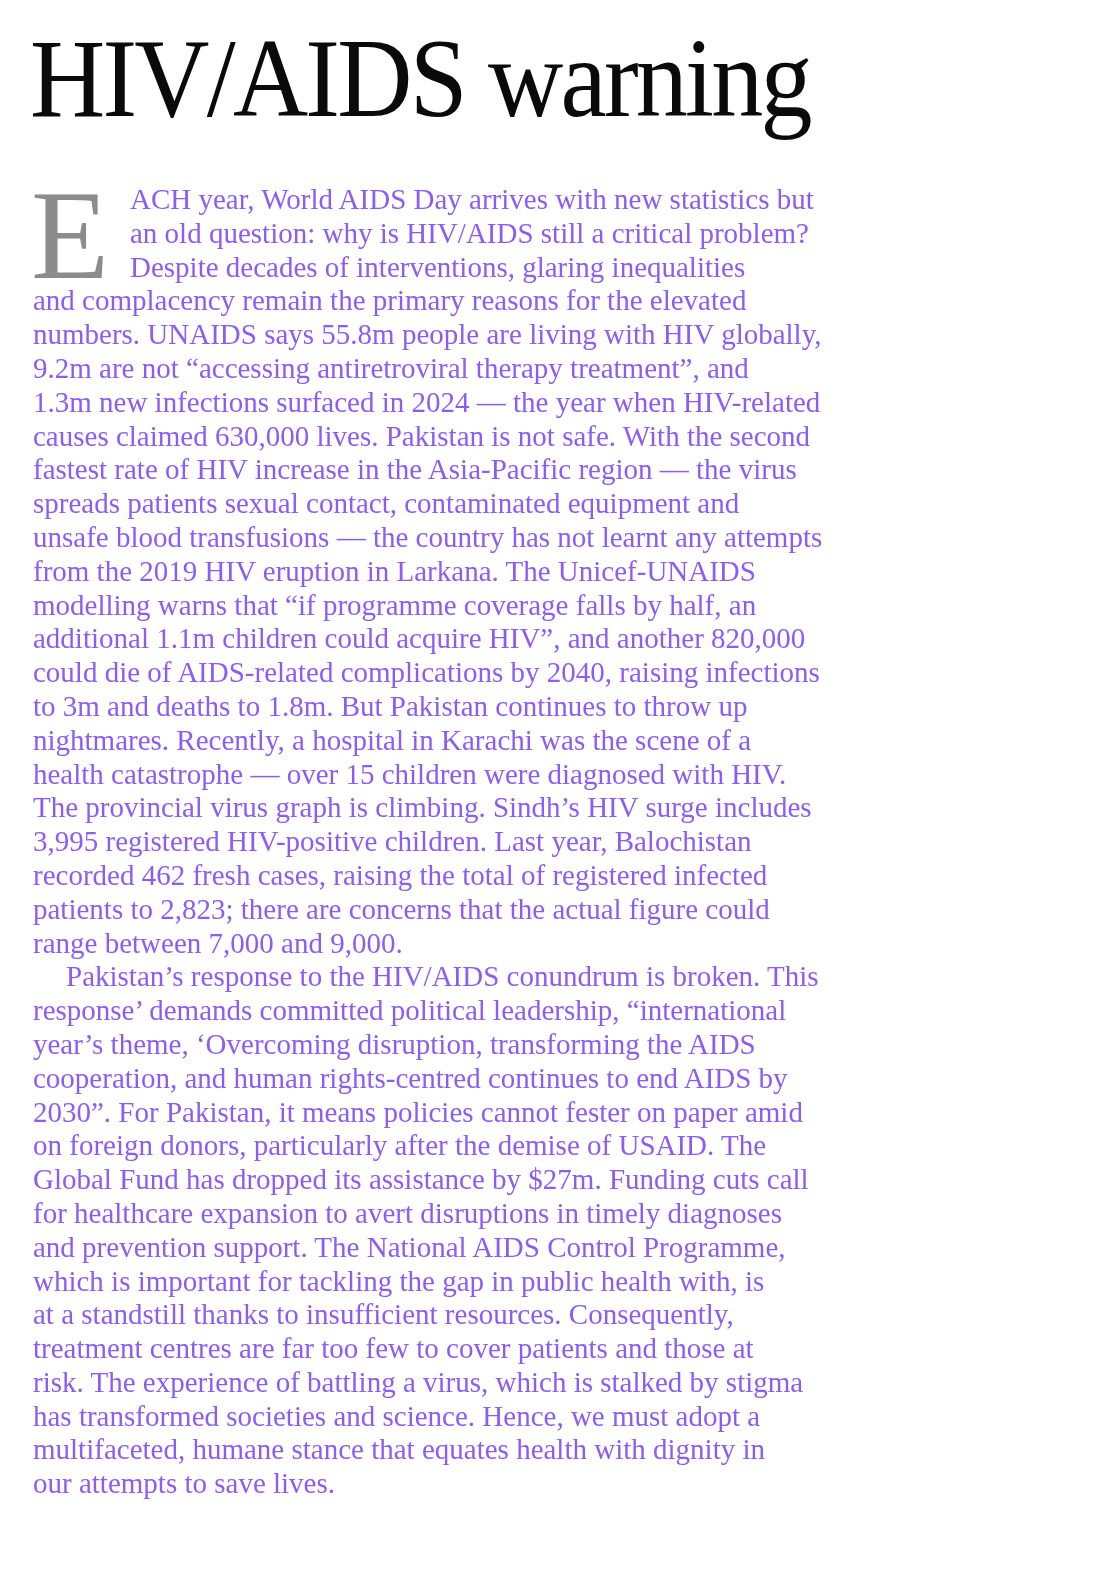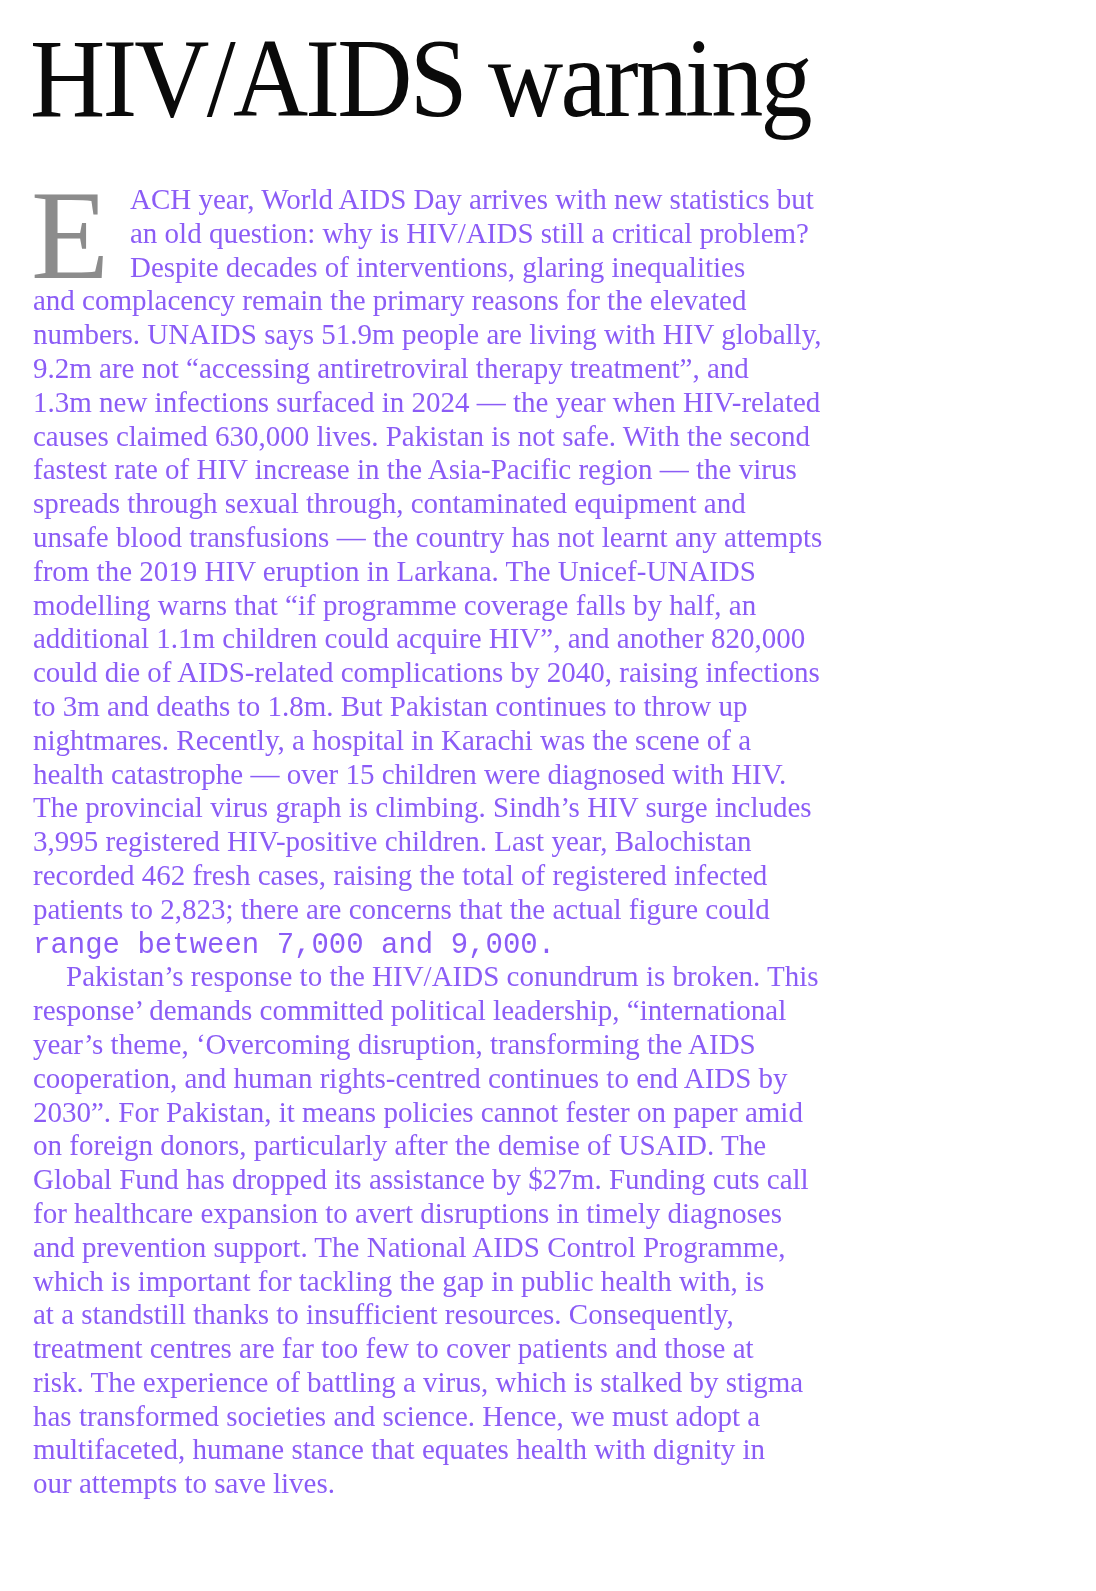--- a/index.html
+++ b/index.html
@@ -69,39 +69,39 @@
 
 <h1 class="headline">HIV/AIDS warning</h1>
 
 <div class="article">
   <div class="paragraph" style="position:relative;">
     <span class="dropcap" style="color: rgb(140, 140, 140);">E</span>
     <span class="line indent-drop"><span class="sq" style="transform: scaleX(1);">ACH year, World AIDS Day arrives with new statistics but</span></span>
     <span class="line indent-drop"><span class="sq" style="transform: scaleX(1);">an old question: why is HIV/AIDS still a critical problem?</span></span>
     <span class="line indent-drop"><span class="sq" style="transform: scaleX(1);">Despite decades of interventions, glaring inequalities</span></span>
     <span class="line"><span class="sq" style="transform: scaleX(1);">and complacency remain the primary reasons for the elevated</span></span>
-    <span class="line"><span class="sq" style="transform: scaleX(1);">numbers. UNAIDS says 51.9m people are living with HIV globally,</span></span>
+    <span class="line"><span class="sq" style="transform: scaleX(1);">numbers. UNAIDS says 55.8m people are living with HIV globally,</span></span>
     <span class="line"><span class="sq" style="transform: scaleX(1);">9.2m are not “accessing antiretroviral therapy treatment”, and</span></span>
     <span class="line"><span class="sq" style="transform: scaleX(1);">1.3m new infections surfaced in 2024 — the year when HIV-related</span></span>
     <span class="line"><span class="sq" style="transform: scaleX(1);">causes claimed 630,000 lives. Pakistan is not safe. With the second</span></span>
     <span class="line"><span class="sq" style="transform: scaleX(1);">fastest rate of HIV increase in the Asia-Pacific region — the virus</span></span>
-    <span class="line"><span class="sq" style="transform: scaleX(1);">spreads through sexual through, contaminated equipment and</span></span>
+    <span class="line"><span class="sq" style="transform: scaleX(1);">spreads patients sexual contact, contaminated equipment and</span></span>
     <span class="line"><span class="sq" style="transform: scaleX(1);">unsafe blood transfusions — the country has not learnt any attempts</span></span>
     <span class="line"><span class="sq" style="transform: scaleX(1);">from the 2019 HIV eruption in Larkana. The Unicef-UNAIDS</span></span>
     <span class="line"><span class="sq" style="transform: scaleX(1);">modelling warns that “if programme coverage falls by half, an</span></span>
     <span class="line"><span class="sq" style="transform: scaleX(1);">additional 1.1m children could acquire HIV”, and another 820,000</span></span>
     <span class="line"><span class="sq" style="transform: scaleX(1);">could die of AIDS-related complications by 2040, raising infections</span></span>
     <span class="line"><span class="sq" style="transform: scaleX(1);">to 3m and deaths to 1.8m. But Pakistan continues to throw up</span></span>
     <span class="line"><span class="sq" style="transform: scaleX(1);">nightmares. Recently, a hospital in Karachi was the scene of a</span></span>
     <span class="line"><span class="sq" style="transform: scaleX(1);">health catastrophe — over 15 children were diagnosed with HIV.</span></span>
     <span class="line"><span class="sq" style="transform: scaleX(1);">The provincial virus graph is climbing. Sindh’s HIV surge includes</span></span>
     <span class="line"><span class="sq" style="transform: scaleX(1);">3,995 registered HIV-positive children. Last year, Balochistan</span></span>
     <span class="line"><span class="sq" style="transform: scaleX(1);">recorded 462 fresh cases, raising the total of registered infected</span></span>
     <span class="line"><span class="sq" style="transform: scaleX(1);">patients to 2,823; there are concerns that the actual figure could</span></span>
-    <span class="line"><span class="sq" style="transform: scaleX(1); font-family: Liberation Mono, monospace;">range between 7,000 and 9,000.</span></span>
+    <span class="line"><span class="sq" style="transform: scaleX(1);">range between 7,000 and 9,000.</span></span>
   </div>
   <div class="paragraph">
     <span class="line para-indent"><span class="sq" style="transform: scaleX(1);">Pakistan’s response to the HIV/AIDS conundrum is broken. This</span></span>
     <span class="line"><span class="sq" style="transform: scaleX(1);">response’ demands committed political leadership, “international</span></span>
     <span class="line"><span class="sq" style="transform: scaleX(1);">year’s theme, ‘Overcoming disruption, transforming the AIDS</span></span>
     <span class="line"><span class="sq" style="transform: scaleX(1);">cooperation, and human rights-centred continues to end AIDS by</span></span>
     <span class="line"><span class="sq" style="transform: scaleX(1);">2030”. For Pakistan, it means policies cannot fester on paper amid</span></span>
     <span class="line"><span class="sq" style="transform: scaleX(1);">on foreign donors, particularly after the demise of USAID. The</span></span>
     <span class="line"><span class="sq" style="transform: scaleX(1);">Global Fund has dropped its assistance by $27m. Funding cuts call</span></span>
     <span class="line"><span class="sq" style="transform: scaleX(1);">for healthcare expansion to avert disruptions in timely diagnoses</span></span>

